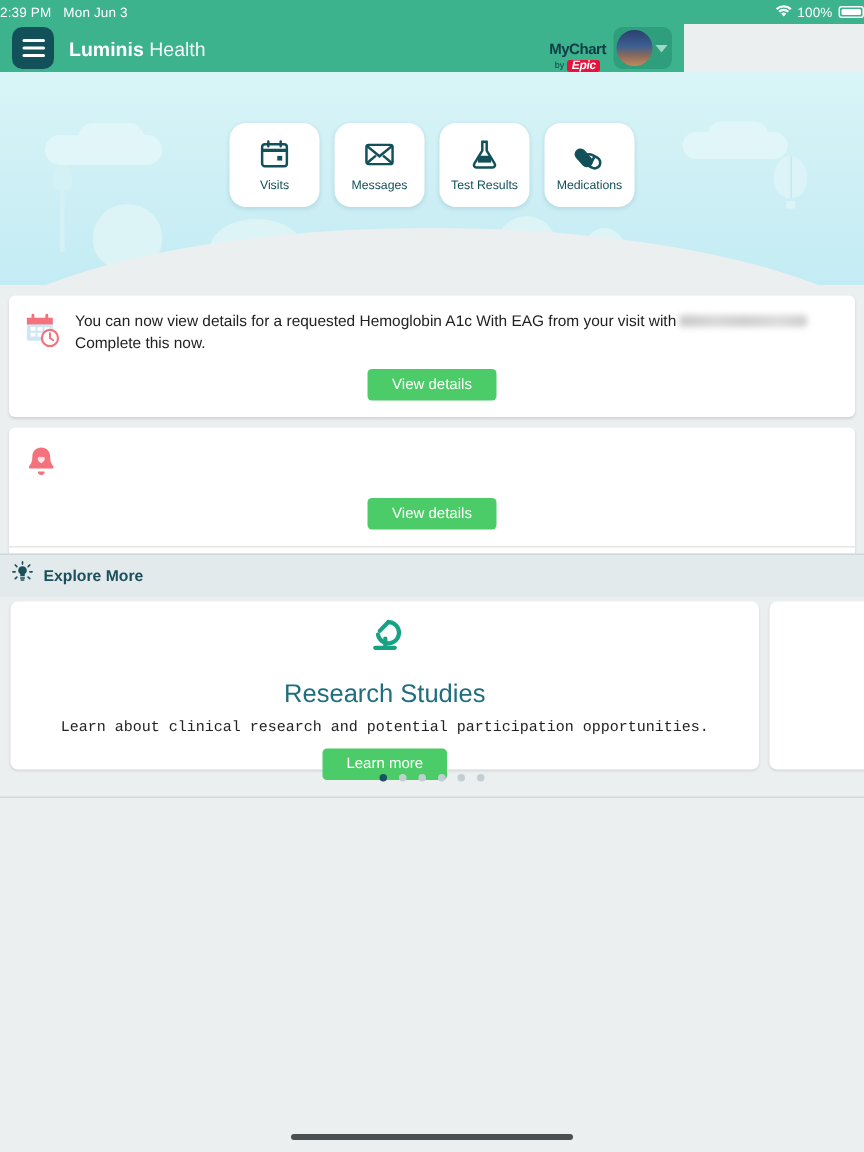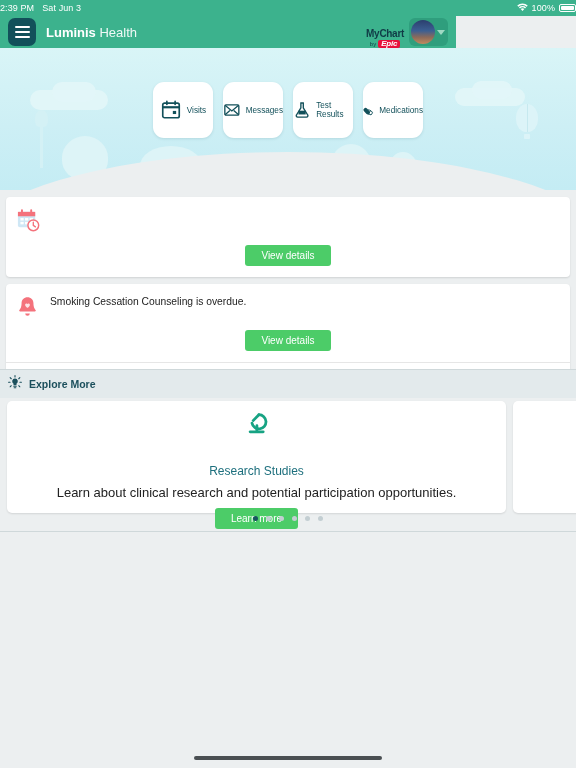--- a/index.html
+++ b/index.html
@@ -75,21 +75,21 @@
 
   .welcome { position: absolute; top: 10px; width: 100%; text-align: center;
              font-size: 13.5px; color: #12505a; font-weight: bold;
              display: flex; align-items: center; justify-content: center; gap: 6px; }
   .gear-btn { width: 14px; height: 14px; cursor: pointer; display: inline-block; }
 
   .shortcuts { position: absolute; top: 34px; width: 100%; display: flex; justify-content: center; gap: 10px; }
   .sc {
     width: 60px; height: 56px; background: #ffffff; border-radius: 11px;
     box-shadow: 0 1px 3px rgba(18,80,90,.13);
-    display: flex; flex-direction: row; align-items: center; justify-content: center; gap: 5px;
+    display: flex; flex-direction: column; align-items: center; justify-content: center; gap: 5px;
     cursor: pointer;
   }
   .sc-label { font-size: 8.2px; color: #12505a; }
 
   
   .cards { position: absolute; top: 197px; left: 6px; width: 564px; }
   .card { background: #fff; border-radius: 4px; box-shadow: 0 1px 2px rgba(0,0,0,.12); margin-bottom: 7px; }
   .card-body { display: flex; padding: 10px 12px 0 10px; gap: 8px; }
   .card-ico { flex: 0 0 auto; width: 26px; padding-top: 1px; }
   .card-text { font-size: 10.3px; color: #222; line-height: 1.45; padding-top: 1px; }
@@ -109,42 +109,42 @@
                   background: #e3eaec; border-top: 1px solid #cfd8da;
                   display: flex; align-items: center; gap: 7px; padding: 0 8px; }
   .explore-title { font-size: 10.5px; font-weight: bold; color: #1b4f5c; }
 
   .carousel { position: absolute; top: 401px; left: 0; width: 576px; height: 112px; }
   .ecard { position: absolute; top: 0; background: #fff; border-radius: 5px;
            box-shadow: 0 1px 2px rgba(0,0,0,.11); height: 112px; }
   .ecard.main { left: 7px; width: 499px; display: flex; flex-direction: column;
                 align-items: center; padding-top: 9px; }
   .ecard.next { left: 513px; width: 90px; }
-  .ecard-title { font-size: 12px; color: #1d6f7d; margin-top: 20px; }
-  .ecard-desc { font-size: 13px; color: #222; margin-top: 7px; }
+  .ecard-title { font-size: 17px; color: #1d6f7d; margin-top: 8px; }
+  .ecard-desc { font-size: 10px; color: #222; margin-top: 7px; font-family: Liberation Mono, monospace; }
   .ecard .btn-row { padding: 8px 0 0; }
 
   .dots { position: absolute; top: 516px; width: 100%; display: flex; justify-content: center; gap: 8px; }
   .dot { width: 5px; height: 5px; border-radius: 50%; background: #c3ced2; cursor: pointer; }
   .dot.active { background: #17545f; }
 
   .divider { position: absolute; top: 531px; left: 0; width: 576px; height: 1px; background: #cfd8da; }
 
   .home-ind { position: absolute; bottom: 8px; left: 50%; transform: translateX(-50%);
               width: 188px; height: 4px; background: #4a4f52; border-radius: 3px; }
 </style>
 </head>
 <body>
 
 <div class="screen">
 
   <div class="statusbar">
     <div class="sb-left">
       <span>2:39 PM</span>
-      <span>Sat Jun 3</span>
+      <span>Mon Jun 3</span>
     </div>
     <div class="sb-right">
       <span>
         <svg width="11" height="9" viewBox="0 0 16 12">
             <path d="M8 11.2 5.4 8.3a3.9 3.9 0 0 1 5.2 0L8 11.2zM2.8 5.7a7.6 7.6 0 0 1 10.4 0l-1.5 1.6a5.4 5.4 0 0 0-7.4 0L2.8 5.7zM.4 3.2a11.1 11.1 0 0 1 15.2 0l-1.5 1.6a8.9 8.9 0 0 0-12.2 0L.4 3.2z" fill="#fff"></path>
           </svg>
       </span>
       <span>100%</span>
       <span class="battery">
           <i></i>
@@ -255,38 +255,38 @@
                 <rect x="4.6" y="10.4" width="3.4" height="2.6"></rect>
                 <rect x="9.4" y="10.4" width="3.4" height="2.6"></rect>
                 <rect x="14.2" y="10.4" width="3.4" height="2.6"></rect>
                 <rect x="4.6" y="14.4" width="3.4" height="2.6"></rect>
                 <rect x="9.4" y="14.4" width="3.4" height="2.6"></rect>
               </g>
             <circle cx="18" cy="18" r="5.6" fill="#fff" stroke="#f4727c" stroke-width="1.5"></circle>
             <path d="M18 14.8V18l2.2 1.6" stroke="#f4727c" stroke-width="1.4" fill="none" stroke-linecap="round"></path>
           </svg>
         </div>
+        <div class="card-text">
+          <span>You can now view details for a requested Hemoglobin A1c With EAG from your visit with</span><span class="redact"></span><span>Complete this now.</span>
+        </div>
       </div>
       <div class="btn-row">
         <button class="btn-green">View details</button>
       </div>
     </div>
 
     <div class="card">
       <div class="card-body">
         <div class="card-ico">
           <svg width="23" height="23" viewBox="0 0 24 24">
             <path d="M12 2.4c-3.6 0-6.2 2.7-6.2 6.2 0 4.6-1.5 6-2.3 7.1-.4.6 0 1.4.8 1.4h15.4c.8 0 1.2-.8.8-1.4-.8-1.1-2.3-2.5-2.3-7.1 0-3.5-2.6-6.2-6.2-6.2z" fill="#f4727c"></path>
             <path d="M9.6 19.2h4.8a2.4 2.4 0 0 1-4.8 0z" fill="#f4727c"></path>
             <path d="M12 13.4s-2.5-1.5-2.5-3c0-.9.7-1.5 1.5-1.5.5 0 .8.25 1 .5.2-.25.5-.5 1-.5.8 0 1.5.6 1.5 1.5 0 1.5-2.5 3-2.5 3z" fill="#fde3e5"></path>
           </svg>
         </div>
-        <div class="card-text">
-          <span>Smoking Cessation Counseling is overdue.</span>
-        </div>
       </div>
       <div class="btn-row">
         <button class="btn-green">View details</button>
       </div>
       <div class="viewall">
         <span>
           <svg width="11" height="12" viewBox="0 0 16 18" fill="none" stroke="#34515c" stroke-width="1.5">
             <path d="M8 1.3 2 3.6v5.2c0 4 2.6 6.6 6 7.9 3.4-1.3 6-3.9 6-7.9V3.6L8 1.3z"></path>
             <path d="M8 6.4v3.4" stroke-linecap="round"></path>
           </svg>

